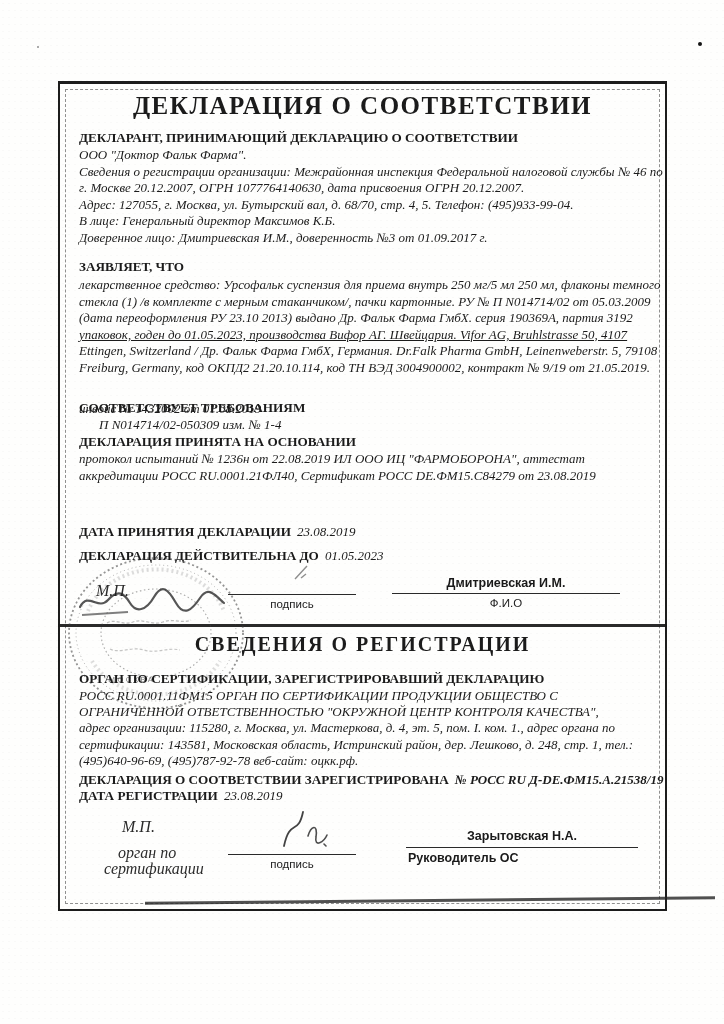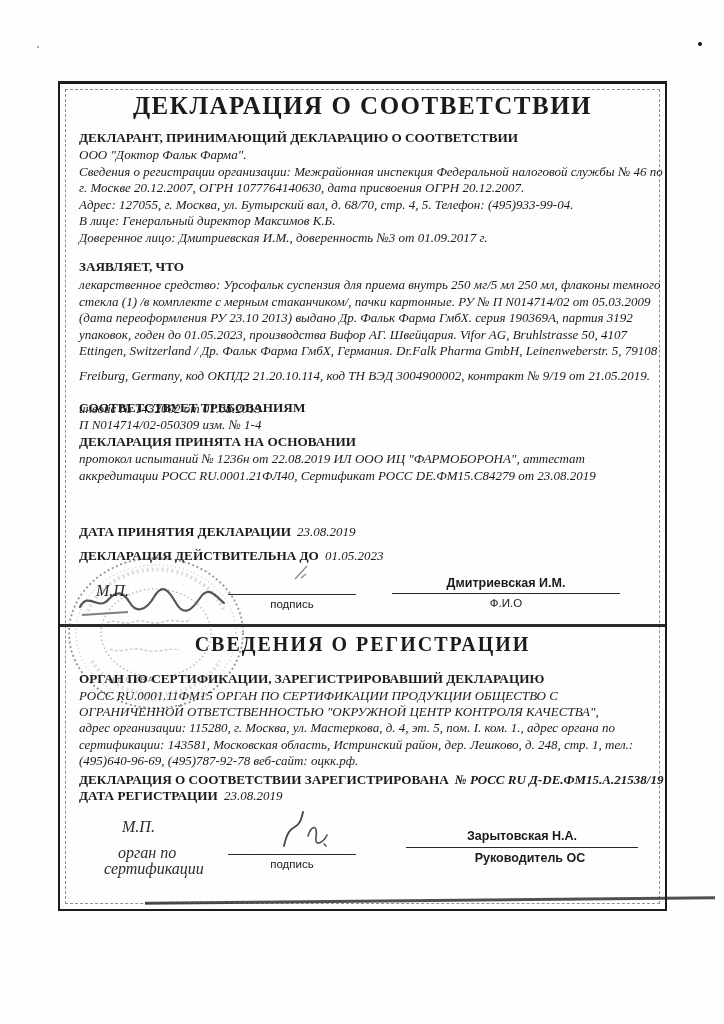--- a/index.html
+++ b/index.html
@@ -58,27 +58,27 @@
   <div class="abs it line" style="top:79.6px;">Сведения о регистрации организации: Межрайонная инспекция Федеральной налоговой службы № 46 по</div>
   <div class="abs it line" style="top:96.2px;">г. Москве 20.12.2007, ОГРН 1077764140630, дата присвоения ОГРН 20.12.2007.</div>
   <div class="abs it line" style="top:112.8px;">Адрес: 127055, г. Москва, ул. Бутырский вал, д. 68/70, стр. 4, 5. Телефон: (495)933-99-04.</div>
   <div class="abs it line" style="top:129.4px;">В лице: Генеральный директор Максимов К.Б.</div>
   <div class="abs it line" style="top:146px;">Доверенное лицо: Дмитриевская И.М., доверенность №3 от 01.09.2017 г.</div>
 
   <div class="abs h" style="top:175px;">ЗАЯВЛЯЕТ, ЧТО</div>
   <div class="abs it line" style="top:193px;">лекарственное средство: Урсофальк суспензия для приема внутрь 250 мг/5 мл 250 мл, флаконы темного</div>
   <div class="abs it line" style="top:209.6px;">стекла (1) /в комплекте с мерным стаканчиком/, пачки картонные. РУ № П N014714/02 от 05.03.2009</div>
   <div class="abs it line" style="top:226.2px;">(дата переоформления РУ 23.10 2013) выдано Др. Фальк Фарма ГмбХ. серия 190369А, партия 3192</div>
-  <div class="abs it line" style="top:242.8px;">упаковок, годен до 01.05.2023, производства Вифор АГ. Швейцария. Vifor AG, Bruhlstrasse 50, 4107</div>
+  <div class="abs it line" style="top:242.8px;text-decoration:underline;">упаковок, годен до 01.05.2023, производства Вифор АГ. Швейцария. Vifor AG, Bruhlstrasse 50, 4107</div>
   <div class="abs it line" style="top:259.4px;">Ettingen, Switzerland / Др. Фальк Фарма ГмбХ, Германия. Dr.Falk Pharma GmbH, Leinenweberstr. 5, 79108</div>
-  <div class="abs it line" style="top:276px;margin-top:8px;">Freiburg, Germany, код ОКПД2 21.20.10.114, код ТН ВЭД 3004900002, контракт № 9/19 от 21.05.2019.</div>
+  <div class="abs it line" style="top:276px;">Freiburg, Germany, код ОКПД2 21.20.10.114, код ТН ВЭД 3004900002, контракт № 9/19 от 21.05.2019.</div>
   <div class="abs it line" style="top:292.6px;margin-top:24px;">инвойс № 1432002 от 01.08.2019</div>
 
   <div class="abs h" style="top:316px;">СООТВЕТСТВУЕТ ТРЕБОВАНИЯМ</div>
-  <div class="abs it line" style="top:333px;">П N014714/02-050309 изм. № 1-4</div>
+  <div class="abs it line" style="top:333px;margin-left:20px;">П N014714/02-050309 изм. № 1-4</div>
   <div class="abs h" style="top:350px;">ДЕКЛАРАЦИЯ ПРИНЯТА НА ОСНОВАНИИ</div>
   <div class="abs it line" style="top:367px;">протокол испытаний № 1236н от 22.08.2019 ИЛ ООО ИЦ "ФАРМОБОРОНА", аттестат</div>
   <div class="abs it line" style="top:383.6px;">аккредитации РОСС RU.0001.21ФЛ40, Сертификат РОСС DE.ФМ15.С84279 от 23.08.2019</div>
 
   <div class="abs kv" style="top:438px;">
     <span class="lbl">ДАТА ПРИНЯТИЯ ДЕКЛАРАЦИИ</span><span class="val">23.08.2019</span>
   </div>
   <div class="abs kv" style="top:462px;">
     <span class="lbl">ДЕКЛАРАЦИЯ ДЕЙСТВИТЕЛЬНА ДО</span><span class="val">01.05.2023</span>
   </div>
@@ -126,16 +126,16 @@
   <div class="abs mp" style="left:58px;top:760px;">орган по</div>
   <div class="abs mp" style="left:44px;top:776px;">сертификации</div>
   <svg style="position:absolute;left:210px;top:720px;" width="80" height="50" viewBox="0 0 80 50">
     <path d="M14,42 C 20,14 28,32 33,8" fill="none" stroke="#222" stroke-width="1.8" stroke-linecap="round" opacity=".85"></path>
     <path d="M38,32 c 3,-10 10,-13 8,1 c -2,11 8,5 11,-2 M54,40 l 2,2" fill="none" stroke="#222" stroke-width="1.6" stroke-linecap="round" opacity=".8"></path>
   </svg>
   <div class="abs sigline" style="left:168px;width:128px;top:770px;"></div>
   <div class="abs cap" style="left:168px;width:128px;top:774px;">подпись</div>
   <div class="abs sname" style="left:352px;width:220px;top:745px;">Зарытовская Н.А.</div>
   <div class="abs sigline" style="left:346px;width:232px;top:763px;"></div>
-  <div class="abs sname" style="left:352px;width:220px;top:767px;text-align:center;padding-left:8px;">Руководитель ОС</div>
+  <div class="abs sname" style="left:340px;width:220px;top:767px;text-align:left;padding-left:8px;">Руководитель ОС</div>
 </div>
 
 <div class="stray-bottom"></div>
 
 </body></html>

